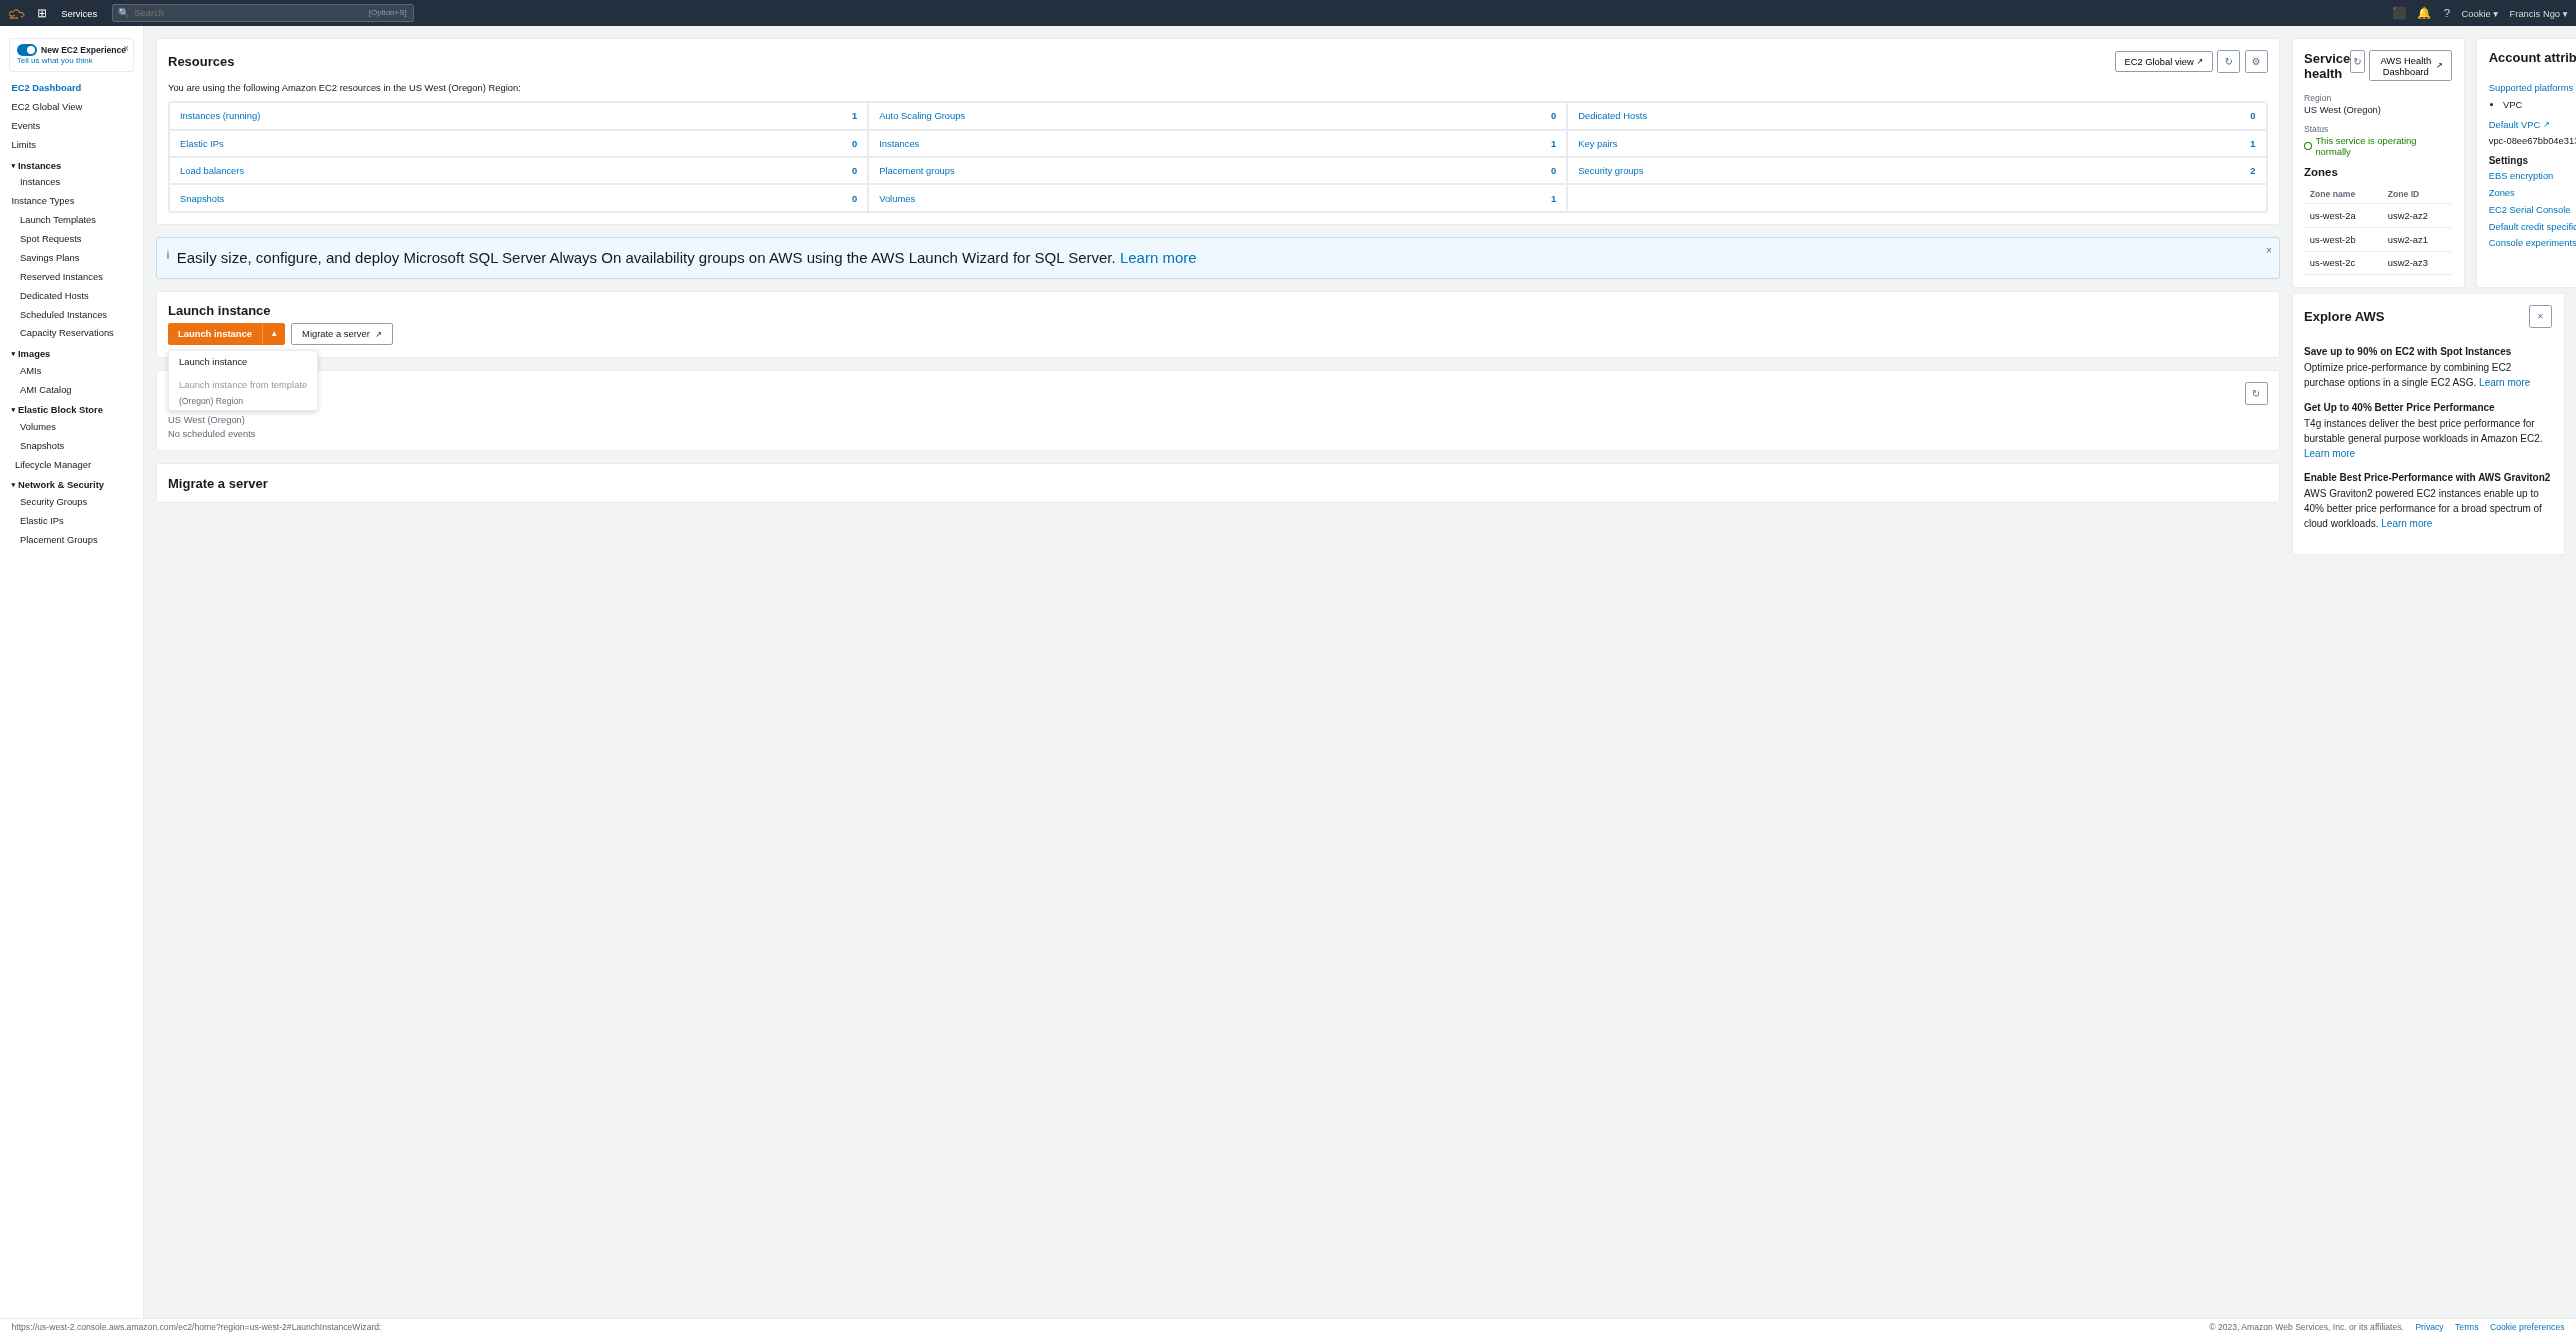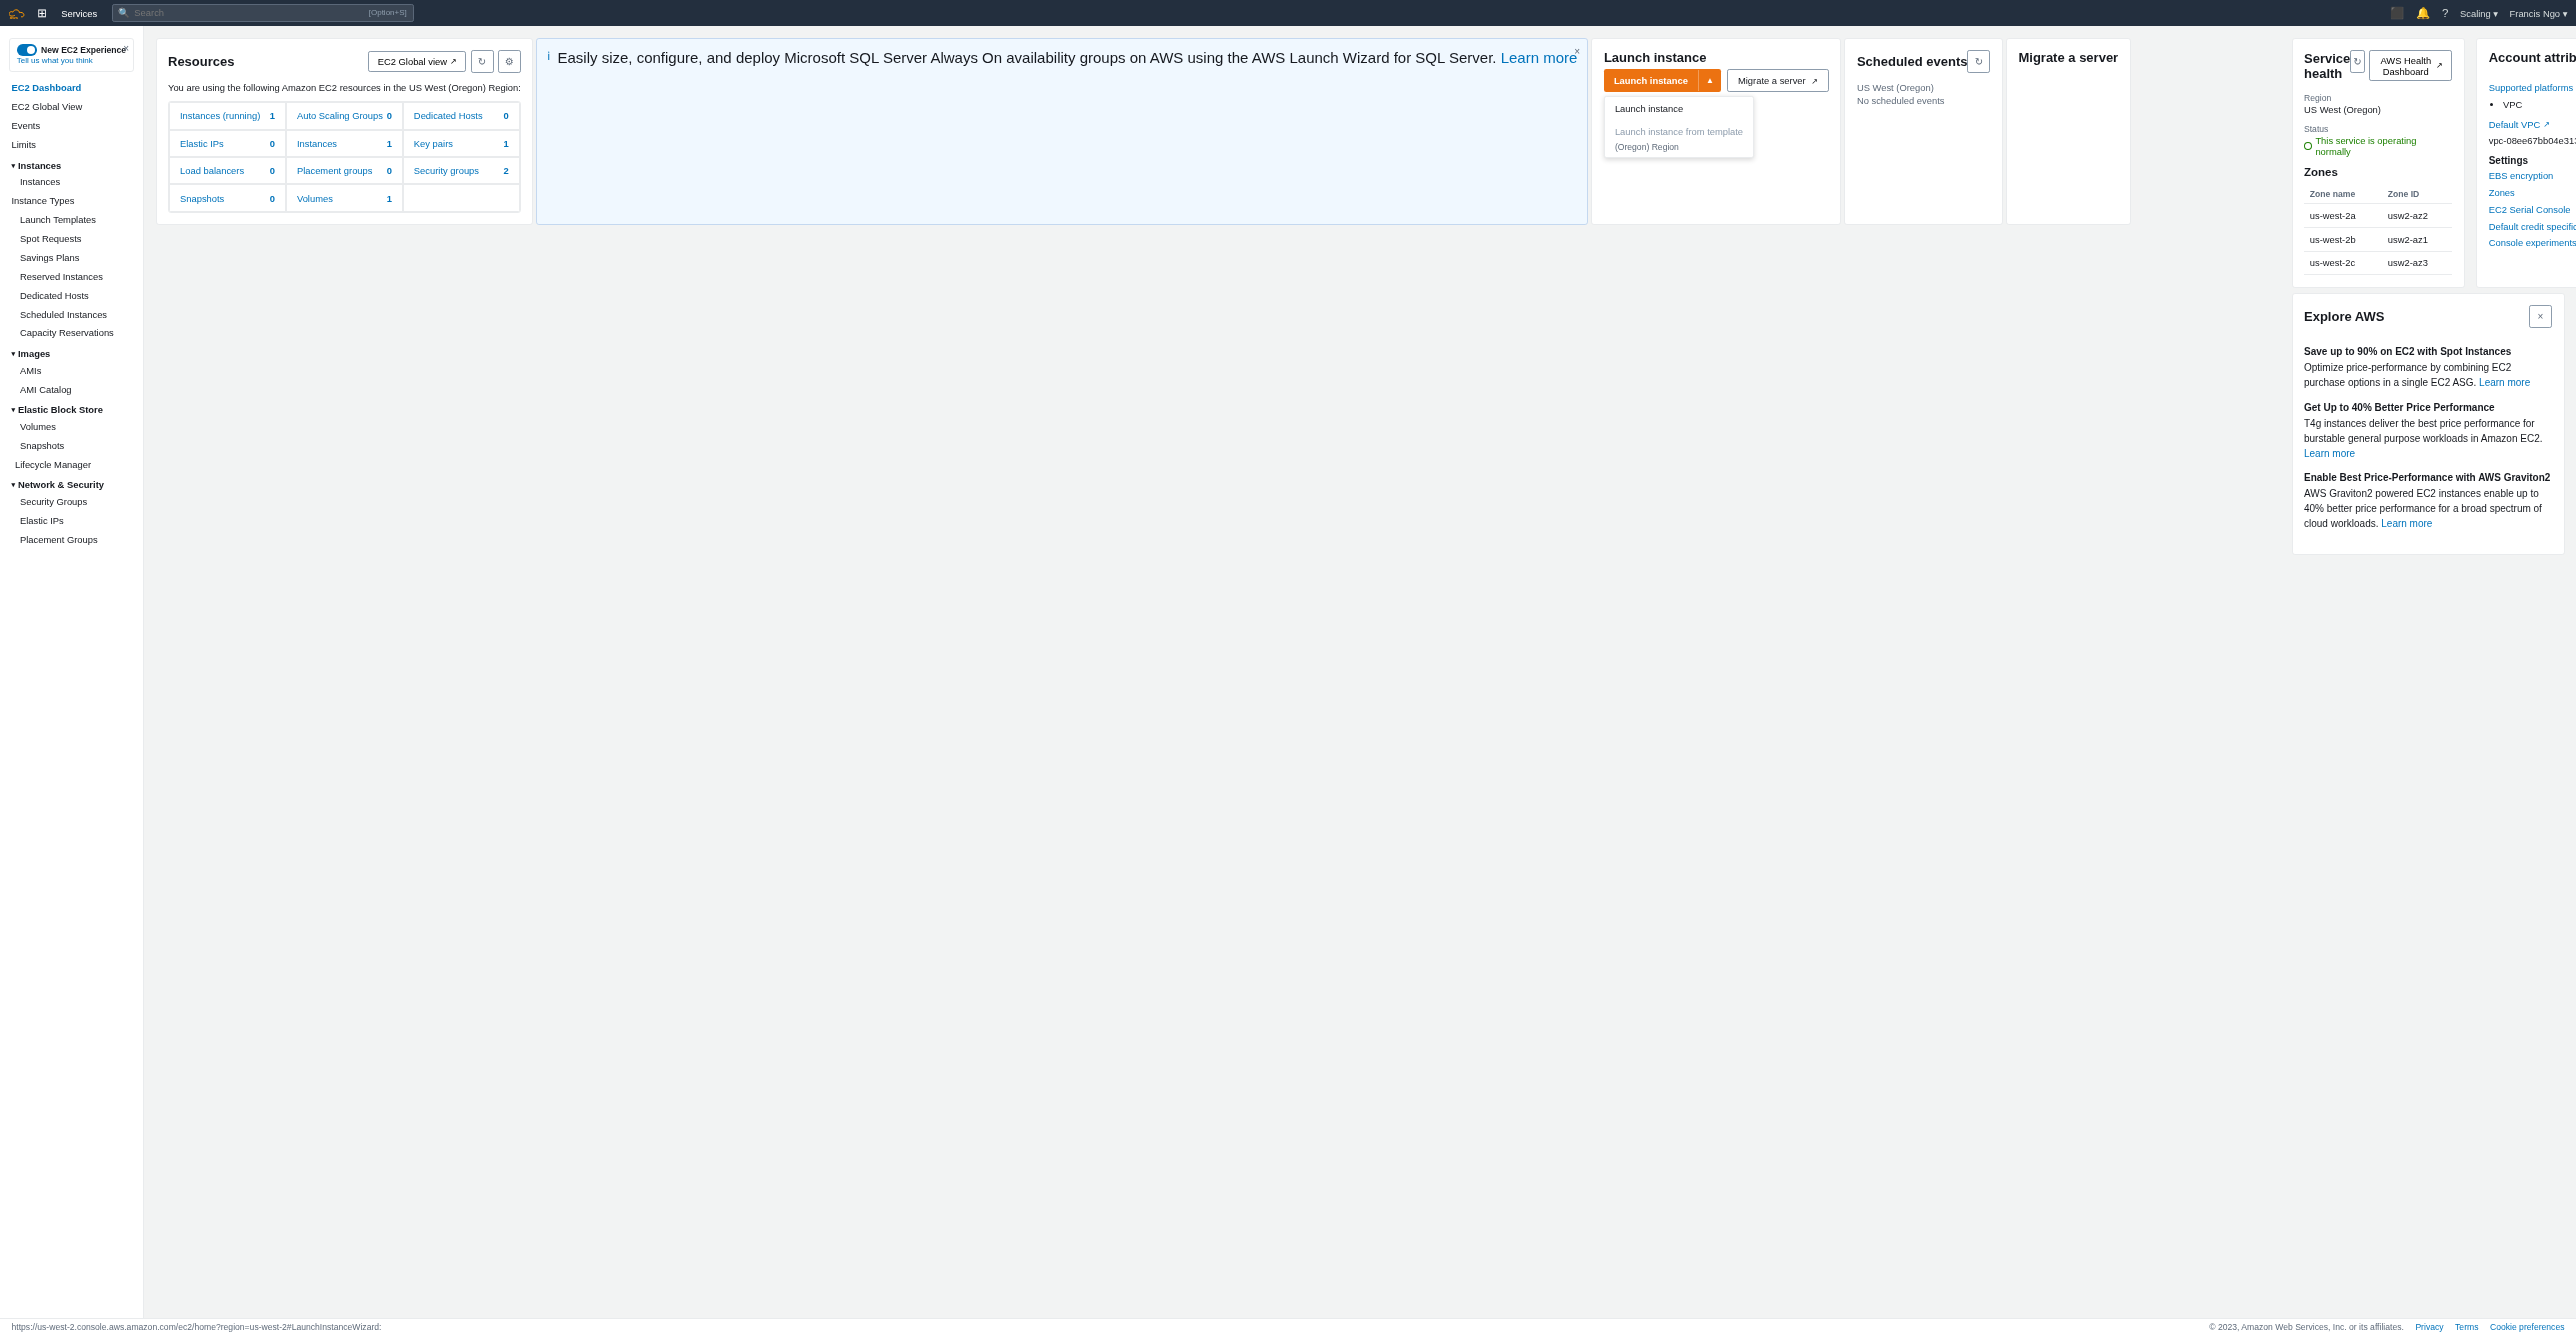--- a/index.html
+++ b/index.html
@@ -80,21 +80,21 @@
     .main-content {
       margin-left: 144px;
       flex: 1;
       display: grid;
       grid-template-columns: 1fr 273px;
       gap: 0;
       padding: 11.5px;
       align-items: start;
     }
 
-    .left-col { display: flex; flex-direction: row; gap: 3px; margin-right: 11.5px; }
+    .left-col { display: flex; flex-direction: column; gap: 12px; margin-right: 11.5px; }
 
     
     .card {
       background: #fff; border: 0.7px solid #e9ebed;
       border-radius: 2.9px; padding: 11.5px;
     }
     .card-header {
       display: flex; align-items: center; justify-content: space-between;
       margin-bottom: 8.6px;
     }
@@ -232,21 +232,21 @@
   <span class="nav-services">Services</span>
   <div class="nav-search">
     <span style="color:#8d9cac; font-size:9.4px;">🔍</span>
     <input type="text" placeholder="Search" style="">
     <span class="nav-search-shortcut">[Option+S]</span>
   </div>
   <div class="nav-right">
     <span class="nav-icon">⬛</span>
     <span class="nav-icon">🔔</span>
     <span class="nav-icon">?</span>
-    <span class="nav-region">Scaling ▾</span>
+    <span class="nav-region">Cookie ▾</span>
     <span class="nav-user">Francis Ngo ▾</span>
   </div>
 </nav>
 
 <div class="app-layout">
 
   <aside class="sidebar">
     <div class="new-ec2-banner">
       <div class="title-row">
         <div class="toggle-switch"></div>

